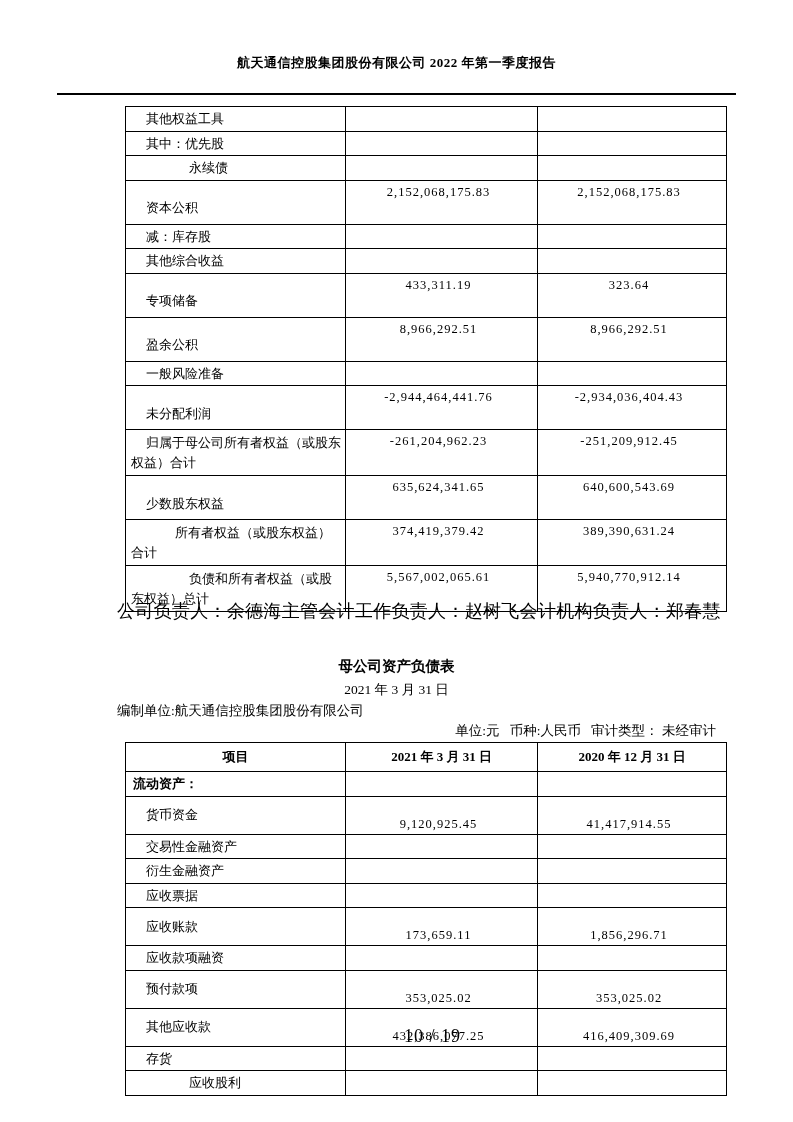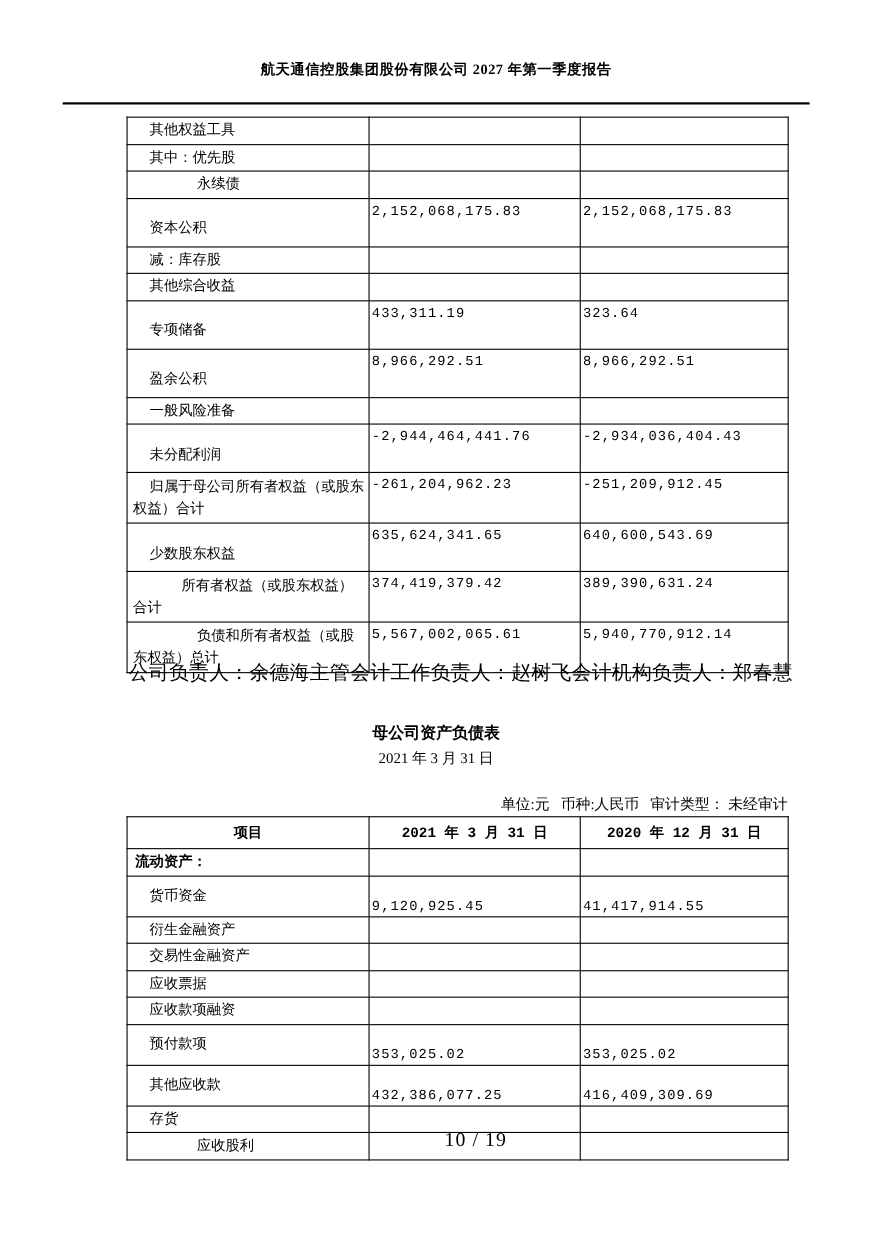--- a/index.html
+++ b/index.html
@@ -15,34 +15,33 @@
   .header-title {
     position:absolute; top:54px; left:0; width:100%;
     text-align:center; font-weight:bold; font-size:13px;
     letter-spacing:0.5px;
   }
   .header-rule {
     position:absolute; top:93px; left:57px; width:679px; height:2px;
     background:#000000;
   }
   table.fin-table {
-    position:absolute; left:115px; width:601px;
+    position:absolute; left:125px; width:601px;
     border-collapse:collapse; table-layout:fixed;
     border:1.5px solid #000;
-    font-family:Liberation Mono, monospace;
   }
   #equity-table { top:106px; }
   #assets-table { top:742px; }
   .fin-table td, .fin-table th { border:1px solid #000; overflow:hidden; }
   .fin-table td.label {
     font-size:13px; padding:2px 4px 2px 5px; vertical-align:middle;
     line-height:1.5;
   }
   .fin-table td.num {
-    font-size:12.5px; text-align:left; padding:20px 8px 2px 2px;
+    font-size:12.5px; text-align:center; padding:20px 8px 2px 2px;
     vertical-align:middle; letter-spacing:1px; white-space:nowrap;
   }
   .fin-table tr { height:23px; }
   
   #equity-table tr.has-value { height:44px; }
   #equity-table tr.wrap { height:46px; }
   #equity-table tr.has-value td.num { vertical-align:top; padding-top:4px; }
   #equity-table tr.tall-single td.label { vertical-align:middle; padding-top:14px; }
   #equity-table tr.wrap td.label { vertical-align:top; padding-top:3px; }
   .ind0 { text-indent:2px; }
@@ -76,21 +75,21 @@
   .page-footer {
     position:absolute; top:1026px; left:0; width:100%;
     text-align:center; font-size:18px; letter-spacing:1px;margin-left:36px;
   }
 </style>
 </head>
 <body>
 
 <div class="page">
 
-  <div class="header-title">航天通信控股集团股份有限公司 2027 年第一季度报告</div>
+  <div class="header-title">航天通信控股集团股份有限公司 2022 年第一季度报告</div>
   <div class="header-rule"></div>
 
   <table class="fin-table" id="equity-table">
     <colgroup>
       <col style="width:220px">
         <col style="width:192px">
         <col style="width:189px">
     </colgroup>
     <tbody id="equity-tbody">
         <tr>
@@ -163,20 +162,21 @@
           <td class="num">5,567,002,065.61</td>
           <td class="num">5,940,770,912.14</td>
         </tr>
       </tbody>
   </table>
 
   <div class="signatories">公司负责人：余德海主管会计工作负责人：赵树飞会计机构负责人：郑春慧</div>
 
   <div class="stmt-title">母公司资产负债表</div>
   <div class="stmt-date">2021 年 3 月 31 日</div>
+  <div class="stmt-prepared">编制单位:航天通信控股集团股份有限公司</div>
   <div class="stmt-unit">单位:元   币种:人民币   审计类型： 未经审计</div>
 
   <table class="fin-table" id="assets-table">
     <colgroup>
       <col style="width:220px">
         <col style="width:192px">
         <col style="width:189px">
     </colgroup>
     <thead>
       <tr>
@@ -190,33 +190,38 @@
           <td class="label ind0">流动资产：</td>
           <td class="num"></td>
           <td class="num"></td>
         </tr>
         <tr class="has-value tall-single">
           <td class="label ind1">货币资金</td>
           <td class="num">9,120,925.45</td>
           <td class="num">41,417,914.55</td>
         </tr>
         <tr>
+          <td class="label ind1">交易性金融资产</td>
+          <td class="num"></td>
+          <td class="num"></td>
+        </tr>
+        <tr>
           <td class="label ind1">衍生金融资产</td>
           <td class="num"></td>
           <td class="num"></td>
         </tr>
         <tr>
-          <td class="label ind1">交易性金融资产</td>
-          <td class="num"></td>
-          <td class="num"></td>
-        </tr>
-        <tr>
           <td class="label ind1">应收票据</td>
           <td class="num"></td>
           <td class="num"></td>
+        </tr>
+        <tr class="has-value tall-single">
+          <td class="label ind1">应收账款</td>
+          <td class="num">173,659.11</td>
+          <td class="num">1,856,296.71</td>
         </tr>
         <tr>
           <td class="label ind1">应收款项融资</td>
           <td class="num"></td>
           <td class="num"></td>
         </tr>
         <tr class="has-value tall-single">
           <td class="label ind1">预付款项</td>
           <td class="num">353,025.02</td>
           <td class="num">353,025.02</td>

